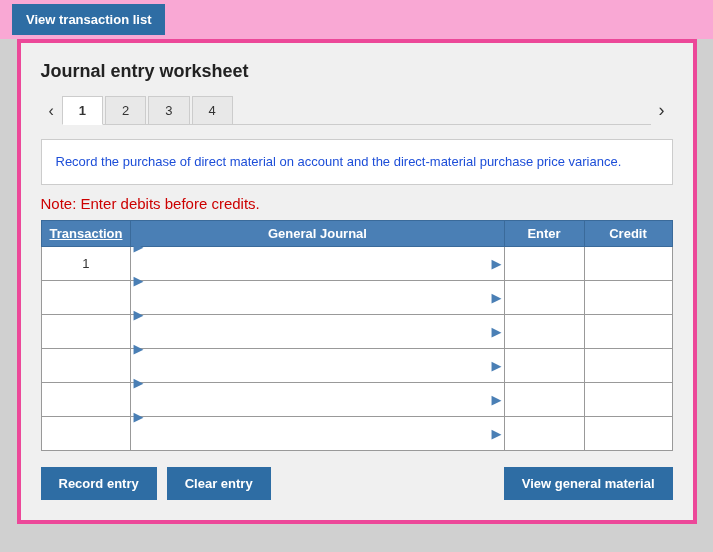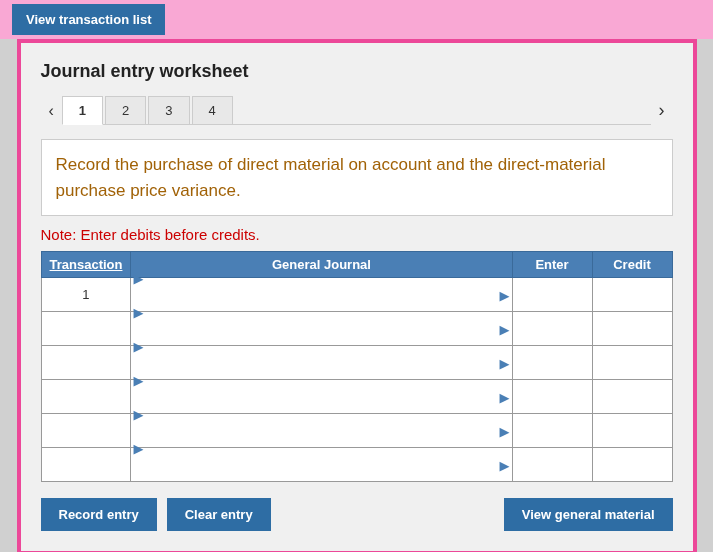--- a/index.html
+++ b/index.html
@@ -91,22 +91,22 @@
       cursor: pointer;
       background: none;
       border: none;
     }
 
     .instruction-box {
       border: 1px solid #ccc;
       background: white;
       padding: 12px 14px;
       margin-bottom: 10px;
-      font-size: 17px;
-      color: #a16207;
+      font-size: 13px;
+      color: #1d4ed8;
       line-height: 1.5;
     }
 
     .note-text {
       color: #cc0000;
       font-size: 15px;
       margin-bottom: 8px;
     }
 
     .journal-table {
@@ -150,21 +150,21 @@
       border: none;
       outline: none;
       padding: 2px 4px;
       font-size: 12px;
       background: transparent;
     }
 
     .col-transaction { width: 80px; text-decoration: underline; }
     .col-general { }
     .col-debit { width: 80px; }
-    .col-credit { width: 80px; }
+    .col-credit { width: 88px; }
 
     .buttons-row {
       display: flex;
       gap: 10px;
       align-items: center;
     }
 
     .action-btn {
       background: #2e6da4;
       color: white;

